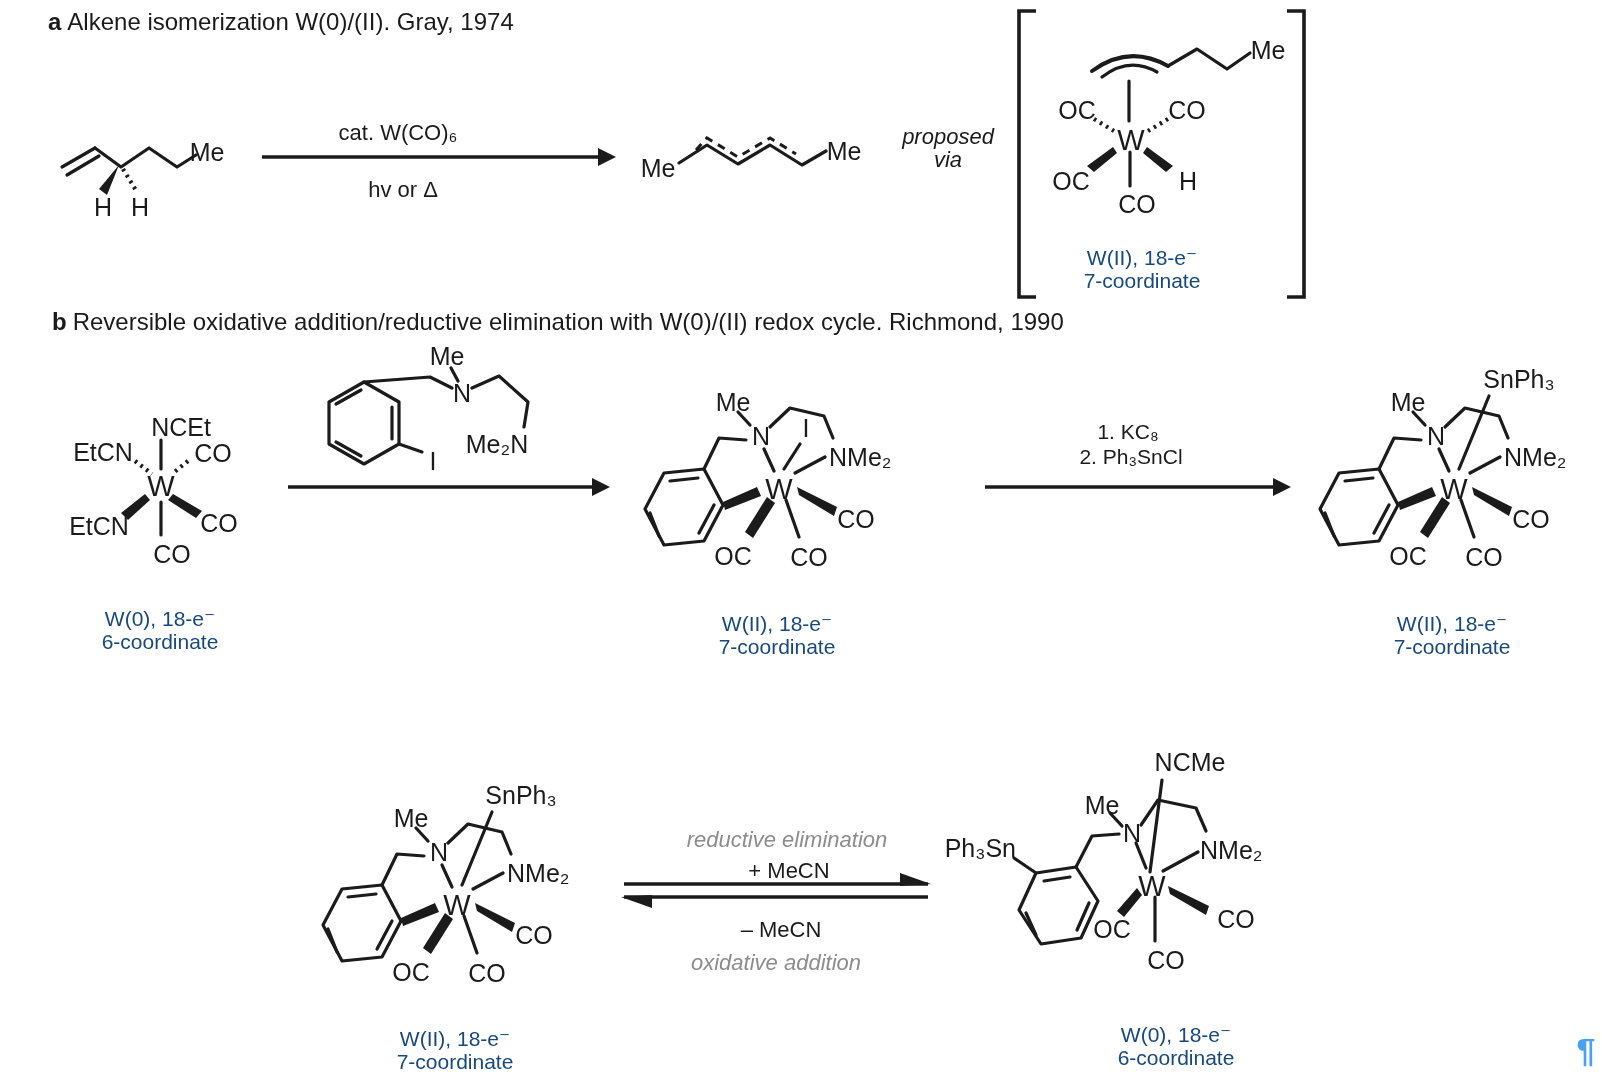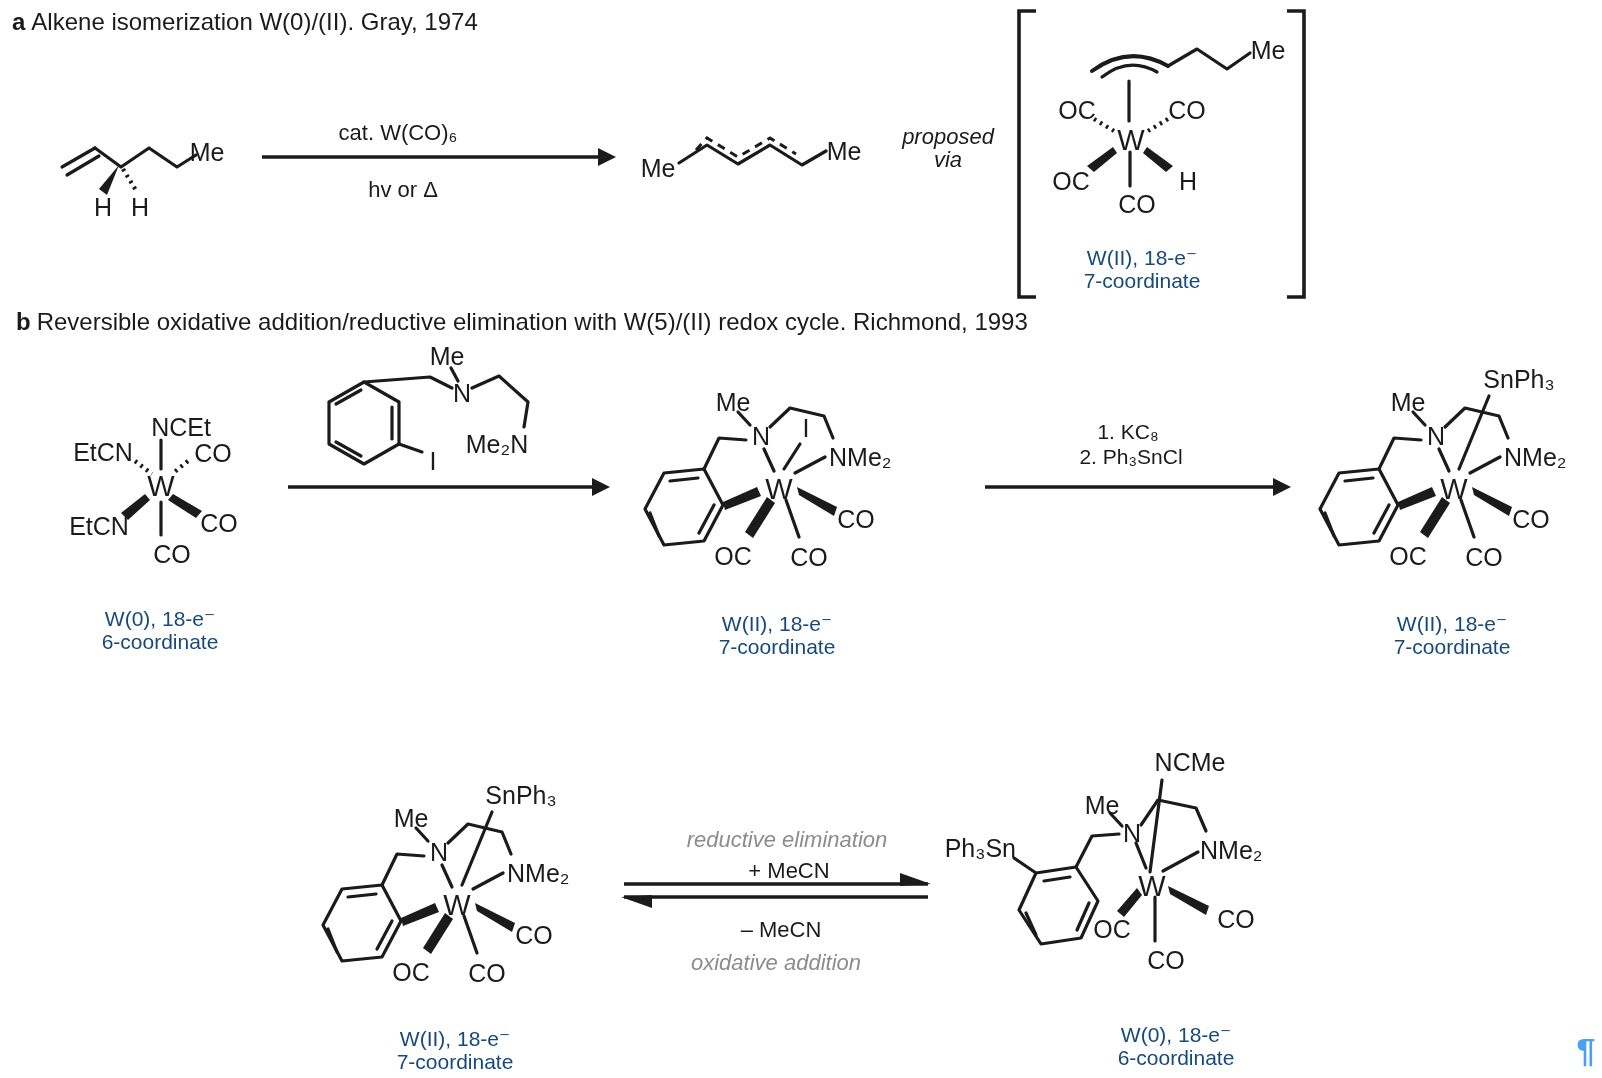--- a/index.html
+++ b/index.html
@@ -1,18 +1,18 @@
 <!DOCTYPE html>
 <html><head>
 <meta charset="utf-8">
 <style>
   html,body{margin:0;padding:0;background:#ffffff;}
   body{position:relative;width:1602px;height:1078px;overflow:hidden;
        font-family:"Liberation Sans","DejaVu Sans",sans-serif;color:#1b1b1b;}
-  .title{position:absolute;font-size:24px;letter-spacing:0;white-space:nowrap;}
+  .title{position:absolute;font-size:24px;letter-spacing:0;white-space:nowrap;margin-left:36px;}
   .title b{font-weight:700;margin-right:6px;}
   svg{position:absolute;left:0;top:0;}
   svg text{font-family:"Liberation Sans","DejaVu Sans",sans-serif;
            font-size:25px;fill:#1b1b1b;dominant-baseline:central;text-anchor:middle;}
   .w{font-size:29px;}
   .cap{font-size:21px;fill:#17497b;}
   .small{font-size:22px;}
   .step{font-size:21px;}
   .ital{font-style:italic;}
   .gray{fill:#8c8c8c;font-style:italic;}
@@ -26,21 +26,21 @@
   .dashb{stroke:#1b1b1b;stroke-width:3;fill:none;stroke-dasharray:8 6.5;stroke-linecap:butt;}
   .pilcrow{font-size:34px;font-weight:700;fill:#4aa0f2;}
 </style>
 </head>
 <body>
 
 <div class="title" style="left:12px;top:8px;">
   <b>a</b><span>Alkene isomerization W(0)/(II). Gray, 1974</span>
 </div>
 <div class="title" style="left:16px;top:308px;">
-  <b>b</b><span>Reversible oxidative addition/reductive elimination with W(5)/(II) redox cycle. Richmond, 1993</span>
+  <b>b</b><span>Reversible oxidative addition/reductive elimination with W(0)/(II) redox cycle. Richmond, 1990</span>
 </div>
 
 <svg width="1602" height="1078" viewBox="0 0 1602 1078">
   <defs>
     <g id="chelate-core">
       <path class="bond" d="M704,469 L723,505 L704,541 L664,545 L645,509 L664,473 Z"></path>
       <path class="bond" d="M670,481 L698,478"></path>
       <path class="bond" d="M714,505 L699,533"></path>
       <path class="bond" d="M659,536 L650,513"></path>
       <path class="bond" d="M704,469 L719,438 L746,440"></path>

